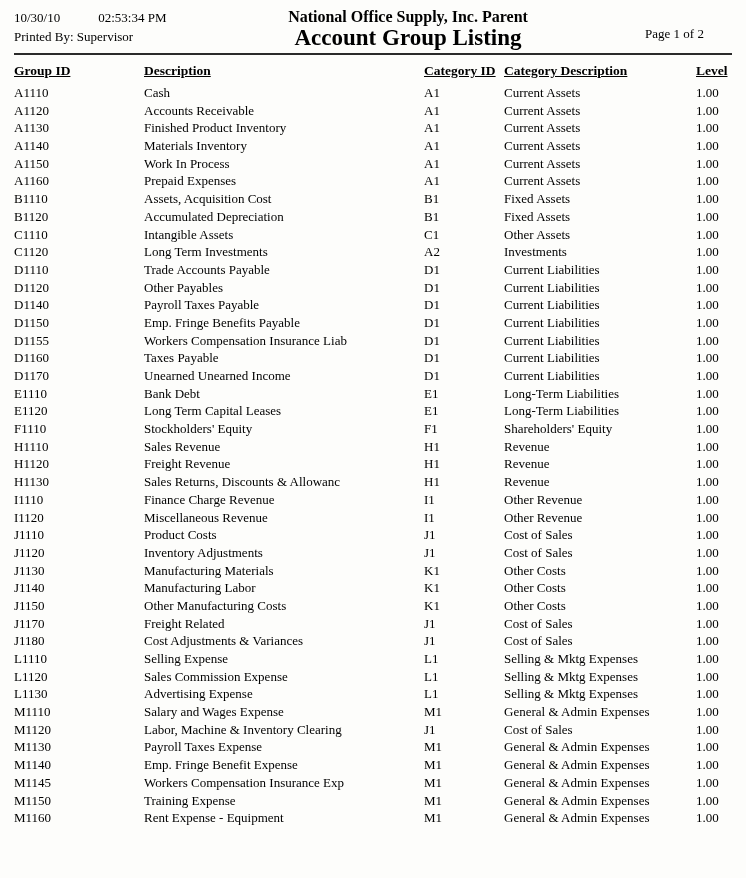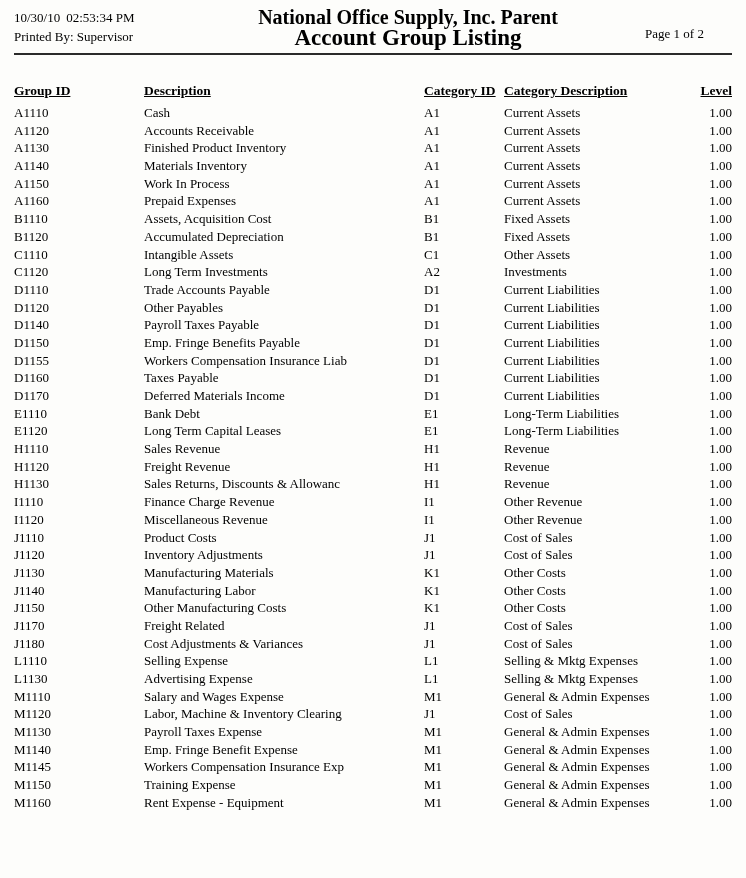--- a/index.html
+++ b/index.html
@@ -17,59 +17,59 @@
     background: #fdfdfb;
     overflow: hidden;
   }
   
   .report-header {
     display: grid;
     grid-template-columns: 185px 1fr 115px;
     align-items: start;
   }
   .hdr-left { font-size: 13px; line-height: 19px; }
-  .hdr-left .datetime { display: flex; gap: 6px; }
+  .hdr-left .datetime { display: flex; gap: 38px; }
   .hdr-center { text-align: center; }
   .company-name {
     font-weight: bold;
-    font-size: 20px;
+    font-size: 16px;
     line-height: 18px;
   }
   .report-title {
     font-weight: bold;
     font-size: 23px;
     line-height: 24px;
   }
   .hdr-right { text-align: center; font-size: 13px; line-height: 19px; margin-top: 16px; }
   .header-rule {
     border: 0;
     border-top: 2px solid #2a2a2a;
     margin: 3px 0 0 0;
   }
   
   table.listing {
     width: 100%;
     border-collapse: collapse;
-    margin-top: 28px;
+    margin-top: 8px;
     table-layout: fixed;
   }
   col.c-groupid   { width: 130px; }
   col.c-desc      { width: 280px; }
   col.c-catid     { width: 80px; }
   col.c-catdesc   { width: 192px; }
   col.c-level     { width: auto; }
   th {
     text-align: left;
     font-weight: bold;
     font-size: 13.5px;
     padding: 0 0 5px 0;
     vertical-align: bottom;
   }
   th span { text-decoration: underline; }
-  th.level-col, td.level-col { text-align: right; }
+  th.level-col, td.level-col { text-align: left; }
   td {
     font-size: 13px;
     line-height: 13.5px;
     padding: 2px 0 2.2px 0;
     white-space: nowrap;
     overflow: hidden;
     vertical-align: top;
   }
 </style>
 </head>
@@ -238,21 +238,21 @@
     <tr>
       <td>D1160</td>
       <td>Taxes Payable</td>
       <td>D1</td>
       <td>Current Liabilities</td>
       <td class="level-col">1.00</td>
     </tr>
 
     <tr>
       <td>D1170</td>
-      <td>Deferred Materials Income</td>
+      <td>Unearned Unearned Income</td>
       <td>D1</td>
       <td>Current Liabilities</td>
       <td class="level-col">1.00</td>
     </tr>
 
     <tr>
       <td>E1110</td>
       <td>Bank Debt</td>
       <td>E1</td>
       <td>Long-Term Liabilities</td>
@@ -260,20 +260,27 @@
     </tr>
 
     <tr>
       <td>E1120</td>
       <td>Long Term Capital Leases</td>
       <td>E1</td>
       <td>Long-Term Liabilities</td>
       <td class="level-col">1.00</td>
     </tr>
 
+    <tr>
+      <td>F1110</td>
+      <td>Stockholders' Equity</td>
+      <td>F1</td>
+      <td>Shareholders' Equity</td>
+      <td class="level-col">1.00</td>
+    </tr>
 
     <tr>
       <td>H1110</td>
       <td>Sales Revenue</td>
       <td>H1</td>
       <td>Revenue</td>
       <td class="level-col">1.00</td>
     </tr>
 
     <tr>
@@ -366,20 +373,27 @@
     </tr>
 
     <tr>
       <td>L1110</td>
       <td>Selling Expense</td>
       <td>L1</td>
       <td>Selling &amp; Mktg Expenses</td>
       <td class="level-col">1.00</td>
     </tr>
 
+    <tr>
+      <td>L1120</td>
+      <td>Sales Commission Expense</td>
+      <td>L1</td>
+      <td>Selling &amp; Mktg Expenses</td>
+      <td class="level-col">1.00</td>
+    </tr>
 
     <tr>
       <td>L1130</td>
       <td>Advertising Expense</td>
       <td>L1</td>
       <td>Selling &amp; Mktg Expenses</td>
       <td class="level-col">1.00</td>
     </tr>
 
     <tr>

